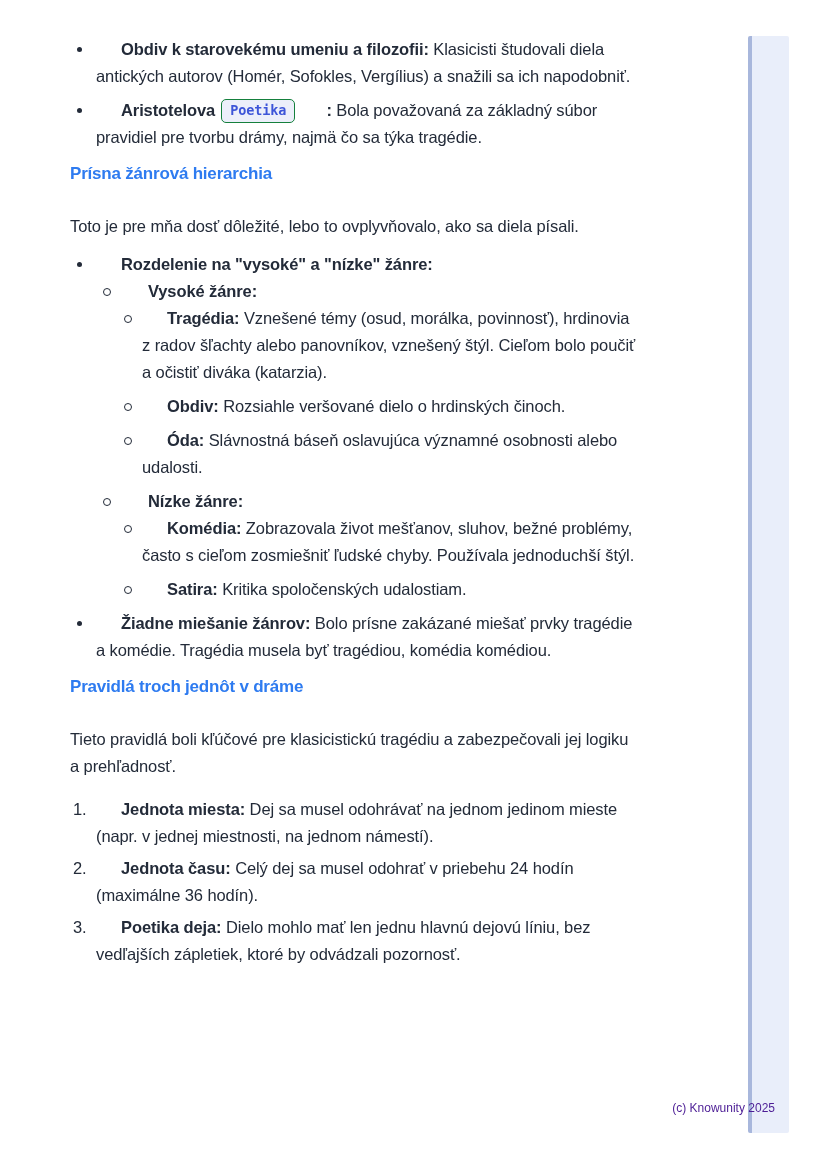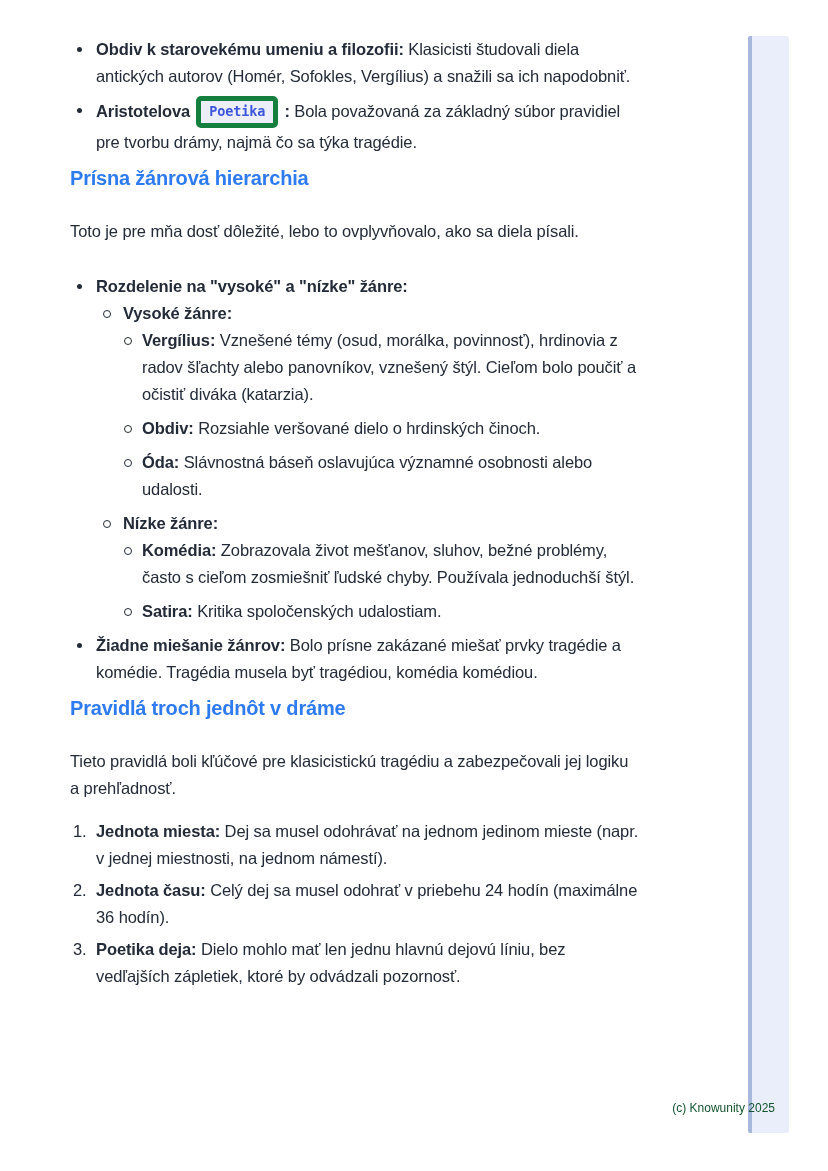--- a/index.html
+++ b/index.html
@@ -23,47 +23,47 @@
   .dot {
     position: absolute; left: 7px; top: 11px; width: 5px; height: 5px;
     border-radius: 50%; background: #232b39;
   }
   .ring {
     position: absolute; left: 7px; top: 10px; width: 6px; height: 6px;
     border: 1.6px solid #232b39; border-radius: 50%; background: transparent;
     box-sizing: content-box;
   }
   .li.l3 > .ring { left: 1px; }
-  .b { font-weight: 700; }
+  .b { font-weight: 700; margin-left: 25px; }
   h2.sec-heading {
-    font-size: 20px; line-height: 31px; font-weight: 700;
+    font-size: 17px; line-height: 31px; font-weight: 700;
     color: #2e7bf0; margin: 4px 0 24px; letter-spacing: -0.2px;
   }
-  p.intro { margin: 0 0 28px; }
+  p.intro { margin: 0 0 11px; }
   p.intro2 { margin: 0 0 0; }
   ul.toplist { margin: 11px 0 7px; padding: 0; list-style: none; }
   ol.nlist { margin-top: 16px; }
   .nli { position: relative; padding-left: 26px; margin-bottom: 5px; }
   .num { position: absolute; left: 3px; top: 0; }
   .chip {
     display: inline-block;
     font-family: "DejaVu Sans Mono", "Liberation Mono", monospace;
     font-size: 13.5px; font-weight: 700; line-height: 17px;
     color: #3d55d8; background: #ecEFfa;
-    border: 5px solid #15803d; border-radius: 5px;
+    border: 1px solid #15803d; border-radius: 5px;
     padding: 2px 8px 3px; margin: 0 6px; position: relative; top: -1px;
   }
   .edge-strip {
     position: absolute; left: 748px; top: 36px; width: 37px; height: 1097px;
     background: #e9eefa; border-left: 4px solid #a8b7dc;
     border-radius: 2px; z-index: 1;
   }
   .footer-credit {
     position: absolute; right: 53px; top: 1101px; z-index: 2;
-    font-size: 12px; line-height: 15px; color: #14532d;
+    font-size: 12px; line-height: 15px; color: #4c1d95;
   }
 </style>
 </head>
 <body>
 
 <div class="content">
 
   <ul class="blist">
     <li class="li l1"><span class="dot"></span><span class="b">Obdiv k starovekému umeniu a filozofii:</span><span> Klasicisti študovali diela antických autorov (Homér, Sofokles, Vergílius) a snažili sa ich napodobniť.</span></li>
     <li class="li l1"><span class="dot"></span><span class="b">Aristotelova</span><code class="chip">Poetika</code><span class="b">:</span><span> Bola považovaná za základný súbor pravidiel pre tvorbu drámy, najmä čo sa týka tragédie.</span></li>
@@ -71,21 +71,21 @@
 
   <h2 class="sec-heading">Prísna žánrová hierarchia</h2>
 
   <p class="intro">Toto je pre mňa dosť dôležité, lebo to ovplyvňovalo, ako sa diela písali.</p>
 
   <ul class="toplist">
     <li class="li l1 grp"><span class="dot"></span><span class="b">Rozdelenie na "vysoké" a "nízke" žánre:</span>
       <ul class="nested">
         <li class="li l2 grp"><span class="ring"></span><span class="b">Vysoké žánre:</span>
           <ul class="nested">
-            <li class="li l3"><span class="ring"></span><span class="b">Vergílius:</span><span> Vznešené témy (osud, morálka, povinnosť), hrdinovia z radov šľachty alebo panovníkov, vznešený štýl. Cieľom bolo poučiť a očistiť diváka (katarzia).</span></li>
+            <li class="li l3"><span class="ring"></span><span class="b">Tragédia:</span><span> Vznešené témy (osud, morálka, povinnosť), hrdinovia z radov šľachty alebo panovníkov, vznešený štýl. Cieľom bolo poučiť a očistiť diváka (katarzia).</span></li>
             <li class="li l3"><span class="ring"></span><span class="b">Obdiv:</span><span> Rozsiahle veršované dielo o hrdinských činoch.</span></li>
             <li class="li l3"><span class="ring"></span><span class="b">Óda:</span><span> Slávnostná báseň oslavujúca významné osobnosti alebo udalosti.</span></li>
           </ul>
         </li>
         <li class="li l2 grp"><span class="ring"></span><span class="b">Nízke žánre:</span>
           <ul class="nested">
             <li class="li l3"><span class="ring"></span><span class="b">Komédia:</span><span> Zobrazovala život mešťanov, sluhov, bežné problémy, často s cieľom zosmiešniť ľudské chyby. Používala jednoduchší štýl.</span></li>
             <li class="li l3"><span class="ring"></span><span class="b">Satira:</span><span> Kritika spoločenských udalostiam.</span></li>
           </ul>
         </li>

